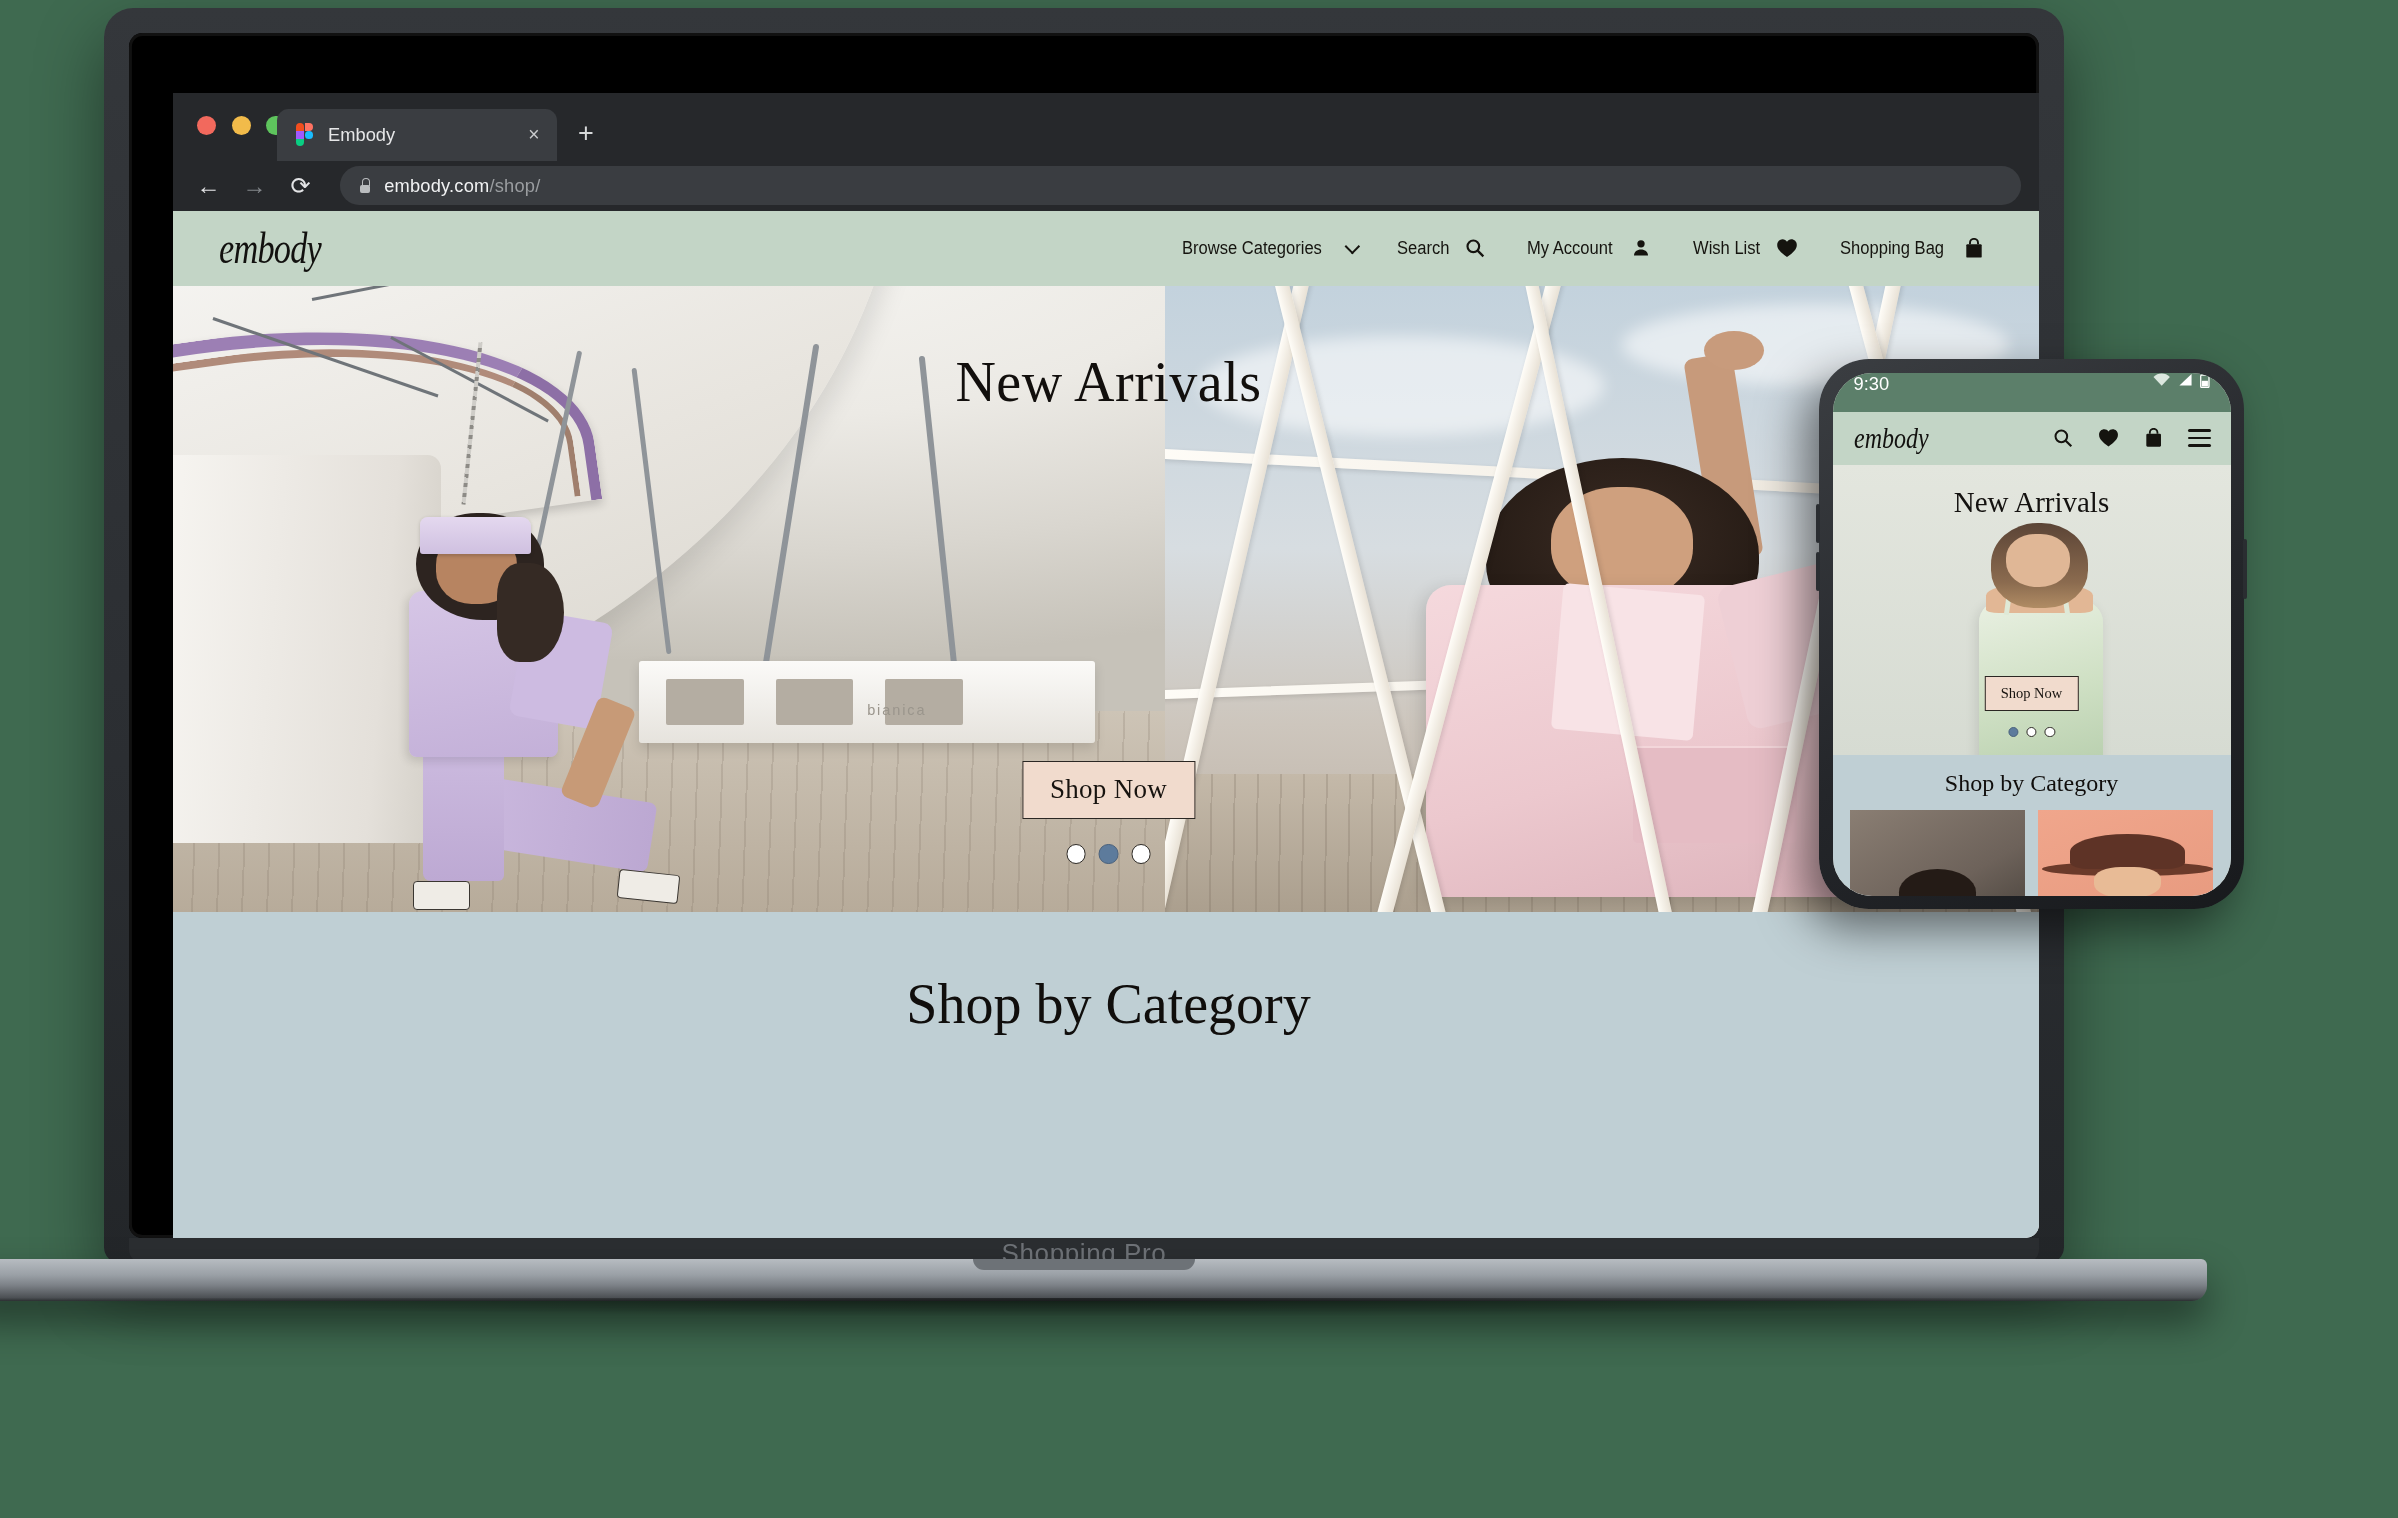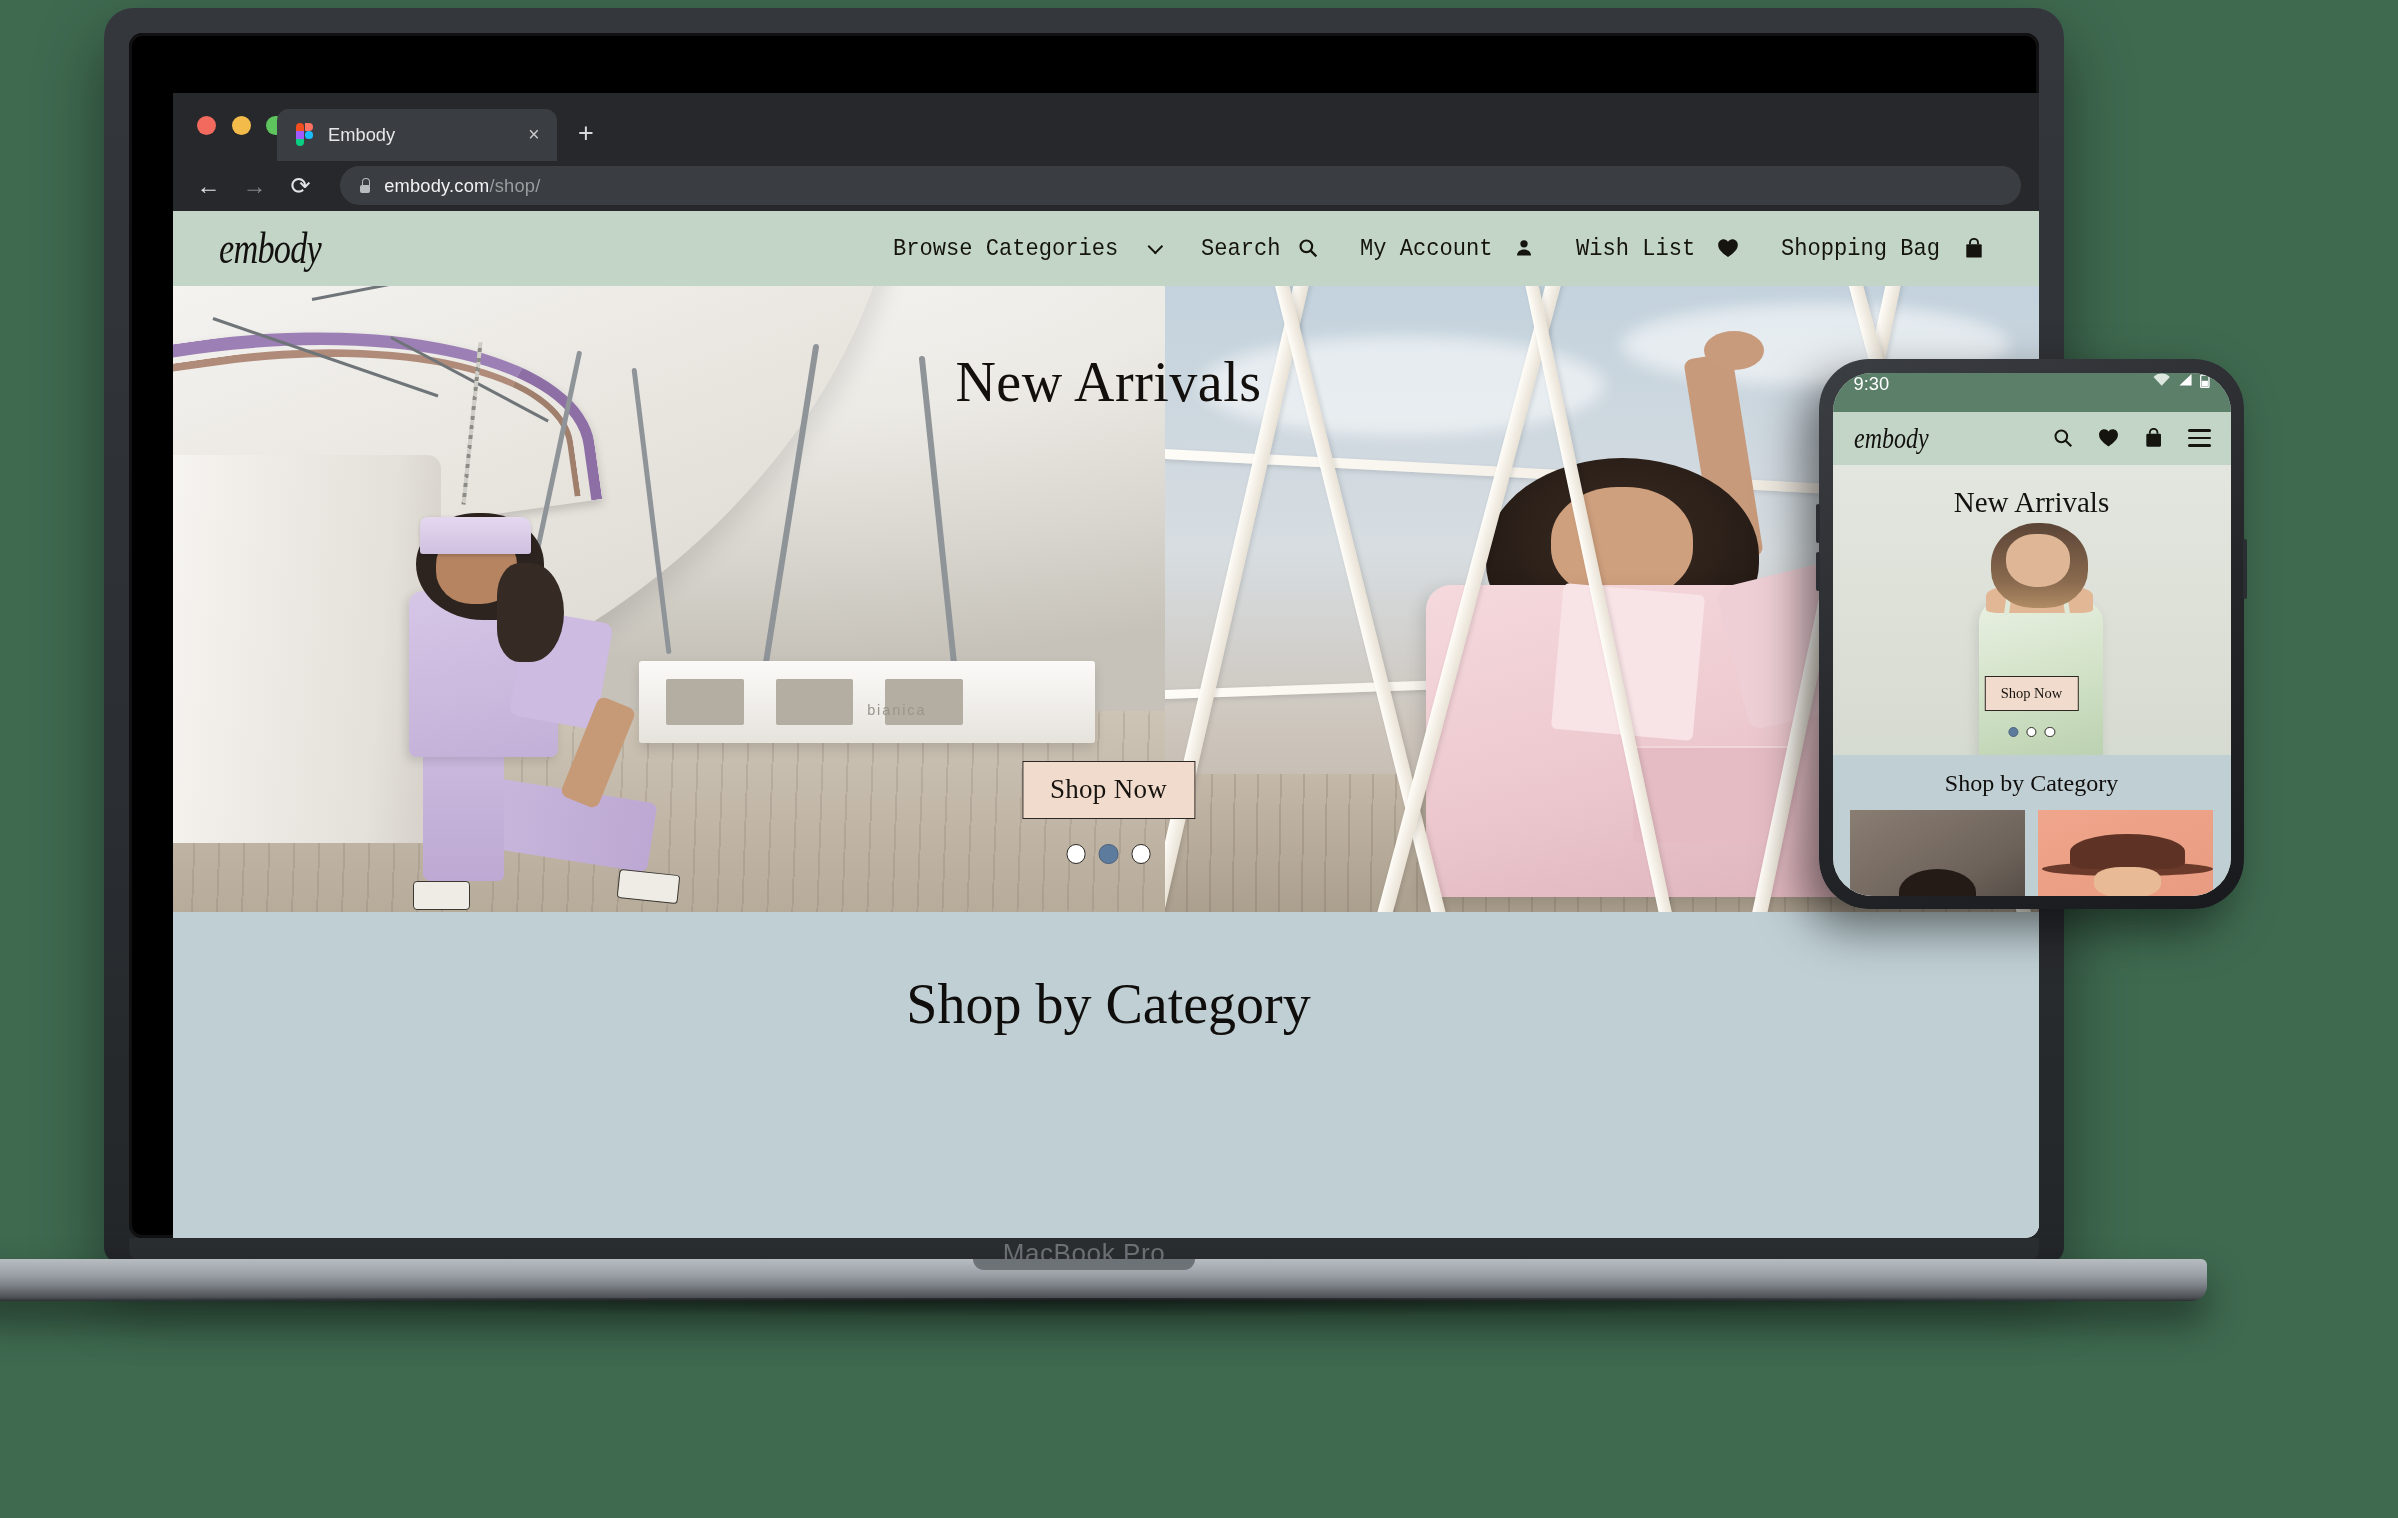--- a/index.html
+++ b/index.html
@@ -76,21 +76,21 @@
     padding:0 39px 0 46px;
   }
   .brand {
     font-family:"Liberation Serif", serif; font-style:italic; font-size:44px;
     color:#12110f; letter-spacing:-1px; transform:scaleX(.78); transform-origin:left center;
     font-weight:400;
   }
   .navlinks { margin-left:auto; display:flex; align-items:center; gap:0; }
   .navitem {
     display:flex; align-items:center; gap:10.6px;
-    font-family:Liberation Mono, monospace; font-size:24px; color:#15140f;
+    font-family:Liberation Sans, sans-serif; font-size:18px; color:#15140f;
     padding:0 21px; white-space:nowrap;
   }
   .navitem .lbl { transform:scaleX(.92); transform-origin:left center; display:inline-block; }
   .chev { width:10.6px; height:10.6px; border-right:2.9px solid #15140f; border-bottom:2.9px solid #15140f; transform:rotate(45deg) translateY(-2.9px); }
   svg.i { display:block; }
 
   
   .hero { position:relative; height:626px; display:flex; overflow:hidden; }
   .hero-l { width:53%; position:relative; overflow:hidden; background:#cfcac2; }
   .hero-r { width:47%; position:relative; overflow:hidden; background:#b9c6cf; }
@@ -478,21 +478,21 @@
               </div>
             </div>
 
             <div class="catband">
               <div class="cat-title">Shop by Category</div>
             </div>
           </div>
         </div>
       </div>
       <div class="bezel-chin"></div>
-      <div class="mbp-label">MacBook Pro</div>
+      <div class="mbp-label">Shopping Pro</div>
     </div>
     <div class="base"></div>
     <div class="base-shadow"></div>
   </div>
 
   <div class="phone">
     <div class="phone-body">
       <span class="ph-btn pw"></span>
       <span class="ph-btn v1"></span>
       <span class="ph-btn v2"></span>

